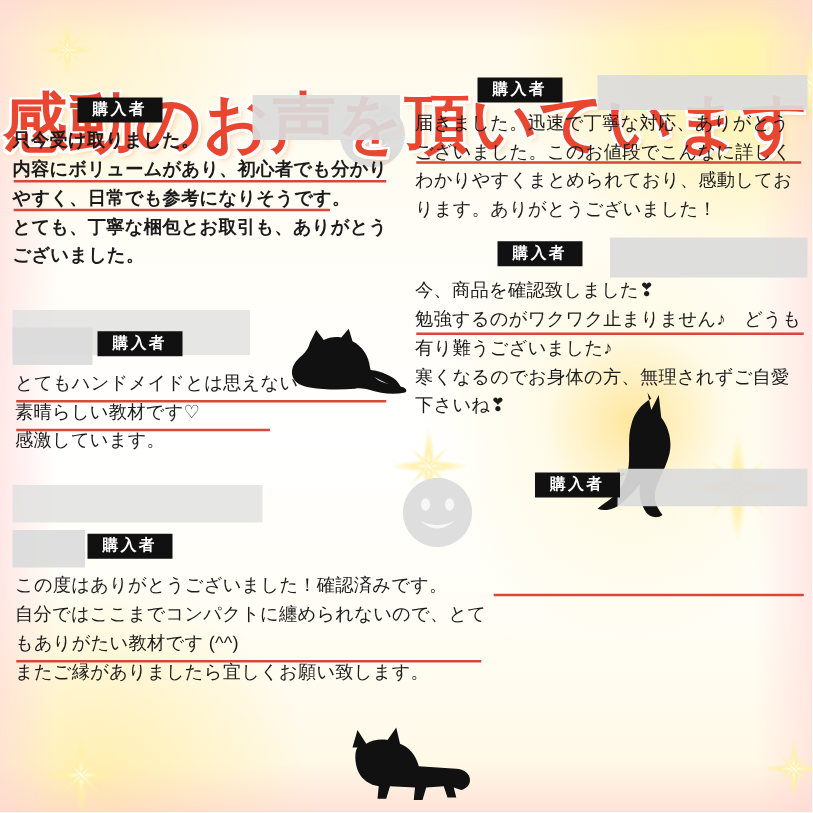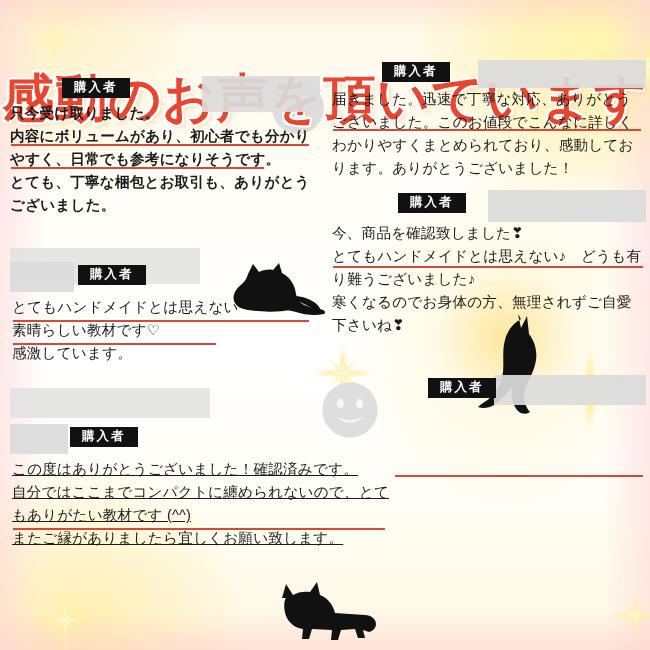--- a/index.html
+++ b/index.html
@@ -162,21 +162,21 @@
   <div class="redact soft" style="left:10px;top:248px;width:190px;height:36px;"></div>
 
   <div class="redact" style="left:478px;top:60px;width:168px;height:28px;"></div>
   <div class="badge" style="left:382px;top:62px;">購入者</div>
   <div class="body" style="left:332px;top:88px;width:312px;">届きました。迅速で丁寧な対応、ありがとうございました。このお値段でこんなに詳しくわかりやすくまとめられており、感動しております。ありがとうございました！</div>
   <div class="underline" style="left:333px;top:129px;width:308px;"></div>
 
   <div class="redact" style="left:488px;top:190px;width:158px;height:32px;"></div>
   <div class="badge" style="left:398px;top:193px;">購入者</div>
   <div class="body" style="left:332px;top:222px;width:312px;">今、商品を確認致しました❣
-とてもハンドメイドとは思えない♪　どうも有り難うございました♪
+勉強するのがワクワク止まりません♪　どうも有り難うございました♪
 寒くなるのでお身体の方、無理されずご自愛下さいね❣</div>
   <div class="underline" style="left:333px;top:266px;width:310px;"></div>
 
   <div class="cat" style="left:466px;top:308px;">
     <svg width="78" height="108" viewBox="0 0 78 108">
       <path fill="#111" d="M52 6 l3 14 l6 -12 l2 18 c7 9 9 21 6 31 c-3 11 -9 19 -11 29 c-1 7 2 13 6 18 c-4 3 -10 2 -13 -2 c-5 -7 -6 -15 -5 -23 c-5 7 -11 13 -18 18 c-5 3 -11 4 -16 2 c4 -4 9 -6 13 -10 c7 -7 11 -16 12 -25 c1 -11 -1 -22 2 -32 c2 -9 8 -17 16 -21 z"></path>
       <path fill="#111" d="M33 70 c-9 4 -19 6 -28 12 c4 1 9 0 13 -1 c6 -2 11 -6 16 -10 z"></path>
     </svg>
   </div>
 
@@ -195,21 +195,21 @@
       <path fill="#111" d="M56 34 c9 -1 18 1 26 6 c3 2 6 5 7 9 c-3 1 -6 -2 -9 -3 c-8 -4 -16 -8 -24 -12 z"></path>
     </svg>
   </div>
 
   <div class="redact" style="left:494px;top:375px;width:152px;height:30px;"></div>
   <div class="badge" style="left:428px;top:378px;">購入者</div>
   <div class="underline" style="left:395px;top:475px;width:248px;"></div>
 
   <div class="redact" style="left:10px;top:424px;width:58px;height:30px;"></div>
   <div class="badge" style="left:70px;top:427px;">購入者</div>
-  <div class="body" style="left:12px;top:458px;width:380px;text-decoration:underline;">この度はありがとうございました！確認済みです。
+  <div class="body" style="left:12px;top:458px;width:380px;">この度はありがとうございました！確認済みです。
 自分ではここまでコンパクトに纏められないので、とてもありがたい教材です (^^)
 またご縁がありましたら宜しくお願い致します。</div>
   <div class="underline" style="left:13px;top:528px;width:372px;"></div>
 
   <div class="cat" style="left:272px;top:580px;">
     <svg width="104" height="62" viewBox="0 0 104 62">
       <path fill="#111" d="M10 18 l4 -14 l7 11 c5 -3 11 -4 17 -3 l7 -10 l3 13 c8 3 13 10 15 18 l30 2 c6 0 11 4 11 9 c0 4 -3 7 -7 8 l-6 -2 l2 8 l-7 0 l-3 -9 l-14 1 l-3 10 l-7 0 l1 -10 l-20 -1 l-3 10 l-7 0 l1 -10 c-7 -1 -13 -5 -16 -11 c-4 -8 -3 -18 -1 -20 z"></path>
     </svg>
   </div>
 

